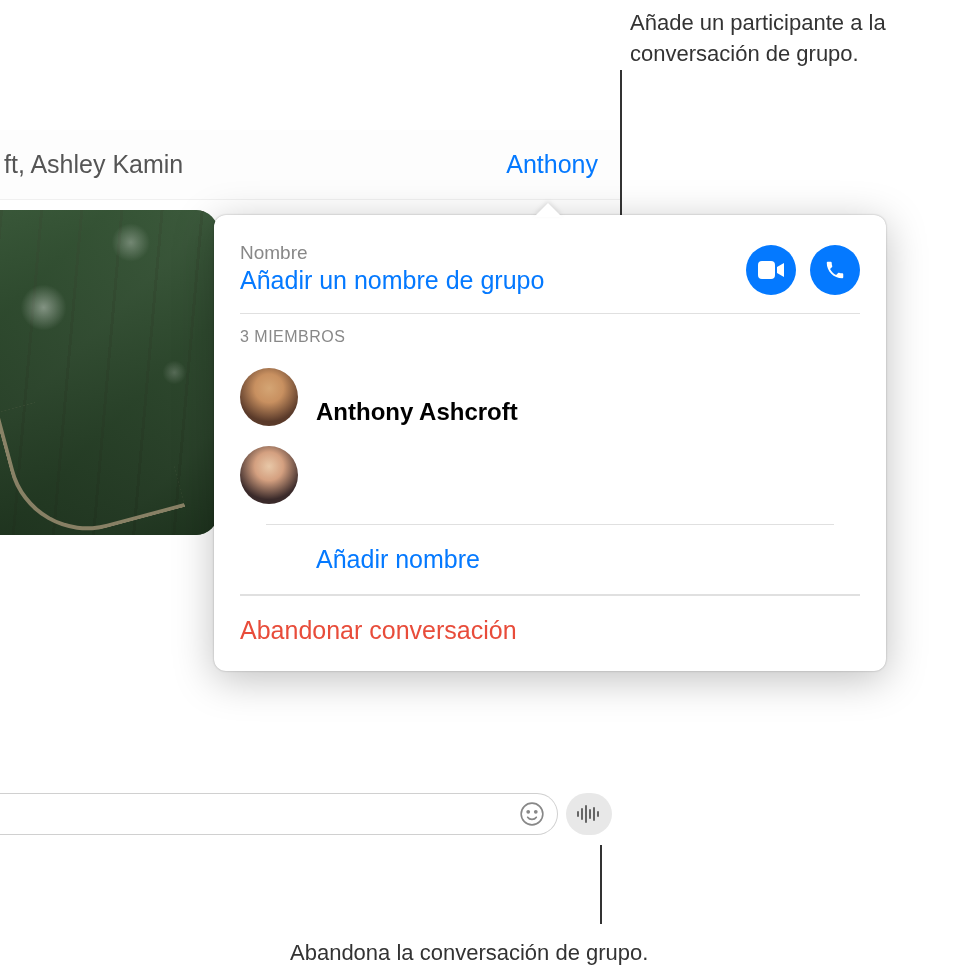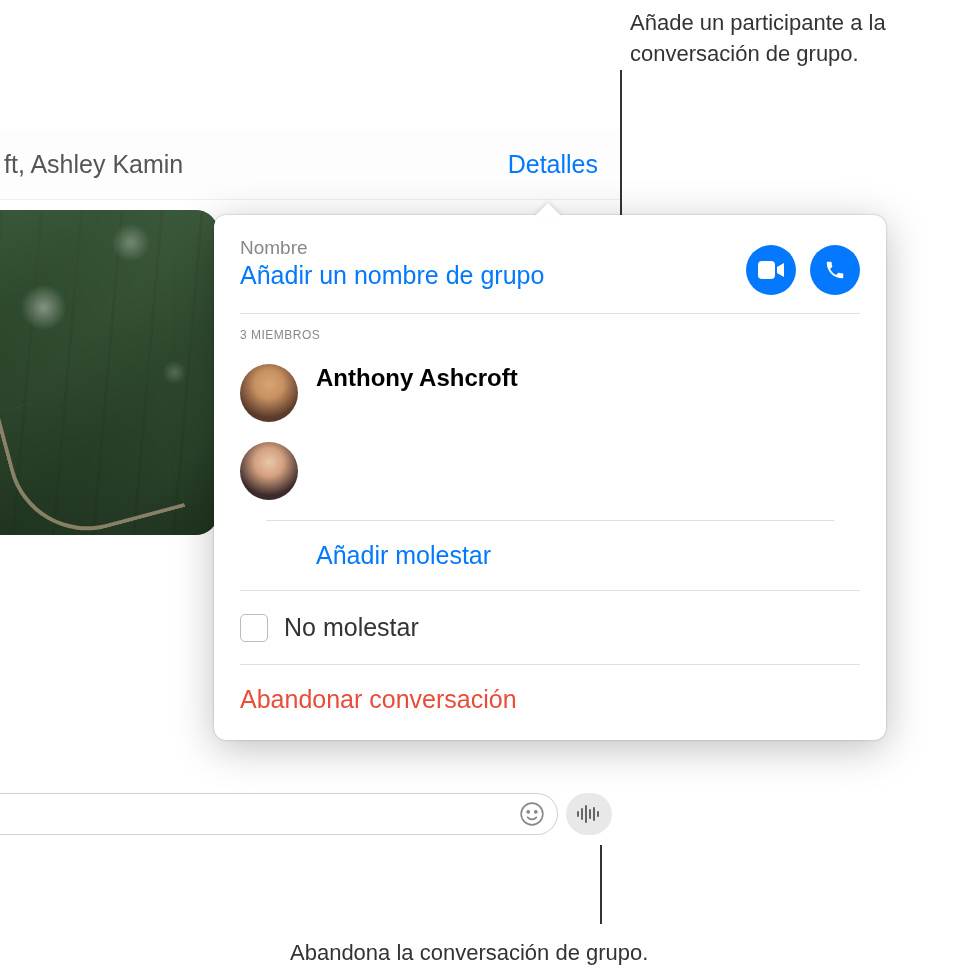--- a/index.html
+++ b/index.html
@@ -160,21 +160,21 @@
       left: 320px;
       width: 0;
       height: 0;
       border-left: 14px solid transparent;
       border-right: 14px solid transparent;
       border-bottom: 14px solid #fff;
       filter: drop-shadow(0 -2px 2px rgba(0,0,0,0.1));
     }
     .popover-header {
       display: flex;
-      align-items: flex-start;
+      align-items: flex-end;
       padding: 22px 26px 18px 26px;
     }
     .popover-header .name-section {
       flex: 1;
     }
     .popover-header .label {
       font-size: 19px;
       color: #888;
       margin-bottom: 2px;
     }
@@ -201,28 +201,28 @@
     }
     .divider {
       height: 1px;
       background: #e0e0e0;
       margin: 0 26px;
     }
     .members-section {
       padding: 14px 26px 0 26px;
     }
     .members-label {
-      font-size: 12px;
+      font-size: 16px;
       color: #888;
       letter-spacing: 0.5px;
       margin-bottom: 12px;
     }
     .member-row {
       display: flex;
-      align-items: flex-start;
+      align-items: flex-end;
       padding: 10px 0;
       gap: 18px;
     }
     .avatar {
       width: 58px;
       height: 58px;
       border-radius: 50%;
       flex-shrink: 0;
     }
     .avatar.a1 {
@@ -286,21 +286,21 @@
 
 <div class="callout-line line-v" style="left:620px; top:70px; height:527px;"></div>
 <div class="callout-line line-h" style="left:540px; top:597px; width:80px;"></div>
 
 <div class="callout-line line-h" style="left:570px; top:775px; width:30px;"></div>
 <div class="callout-line line-v" style="left:600px; top:775px; height:149px;"></div>
 
 <div class="main-window">
   <div class="titlebar">
     <span class="title">ft, Ashley Kamin</span>
-    <span class="details-btn">Detalles</span>
+    <span class="details-btn">Anthony</span>
   </div>
   <div class="chat-body">
     <div class="photo-bubble">
       <div class="rope"></div>
     </div>
     <div class="input-row">
       <div class="input-box">
         <div class="input-icon">
           <svg width="26" height="26" viewBox="0 0 24 24" fill="none" stroke="currentColor" stroke-width="1.5">
             <circle cx="12" cy="12" r="10"></circle>
@@ -349,25 +349,21 @@
     <div class="members-label">3 MIEMBROS</div>
     <div class="member-row">
       <div class="avatar a1"></div>
       <div class="member-name">Anthony Ashcroft</div>
     </div>
     <div class="member-row">
       <div class="avatar a2"></div>
     </div>
     <div class="divider" style="margin-top:10px"></div>
     <div class="add-member-row">
-      <span class="add-member-link">Añadir molestar</span>
+      <span class="add-member-link">Añadir nombre</span>
     </div>
   </div>
   <div class="divider"></div>
-  <div class="dnd-row">
-    <div class="checkbox"></div>
-    <div class="dnd-label">No molestar</div>
-  </div>
   <div class="divider"></div>
   <div class="leave-row">
     <span class="leave-link">Abandonar conversación</span>
   </div>
 </div>
 
 </body></html>

